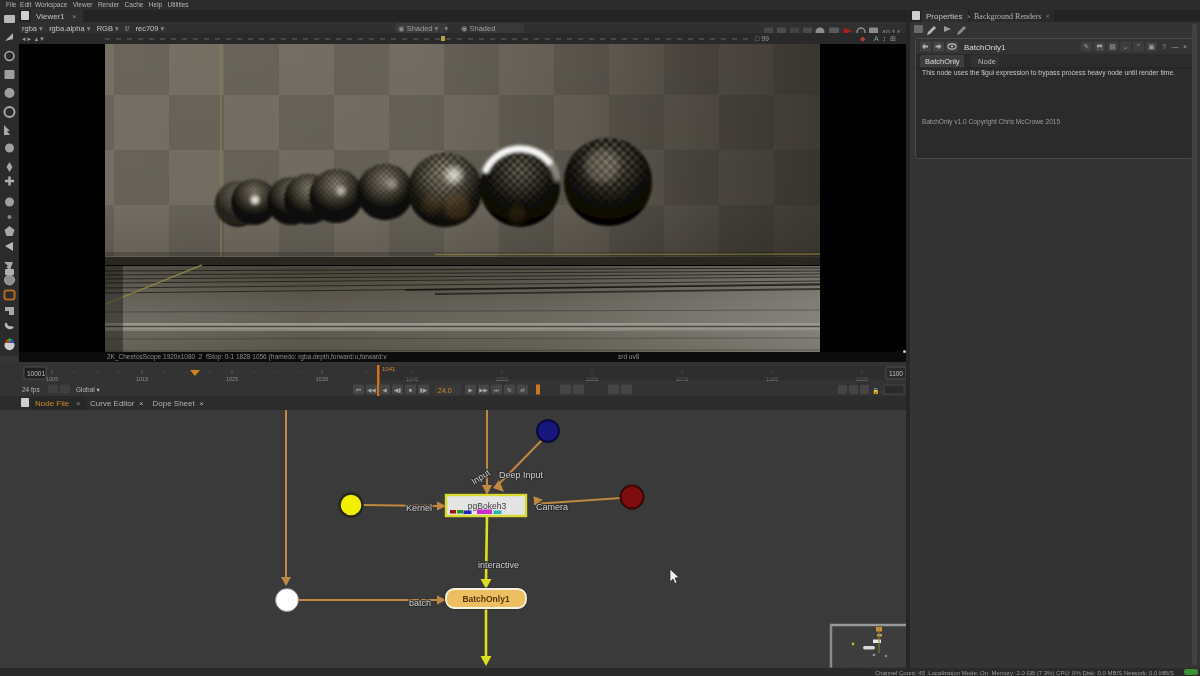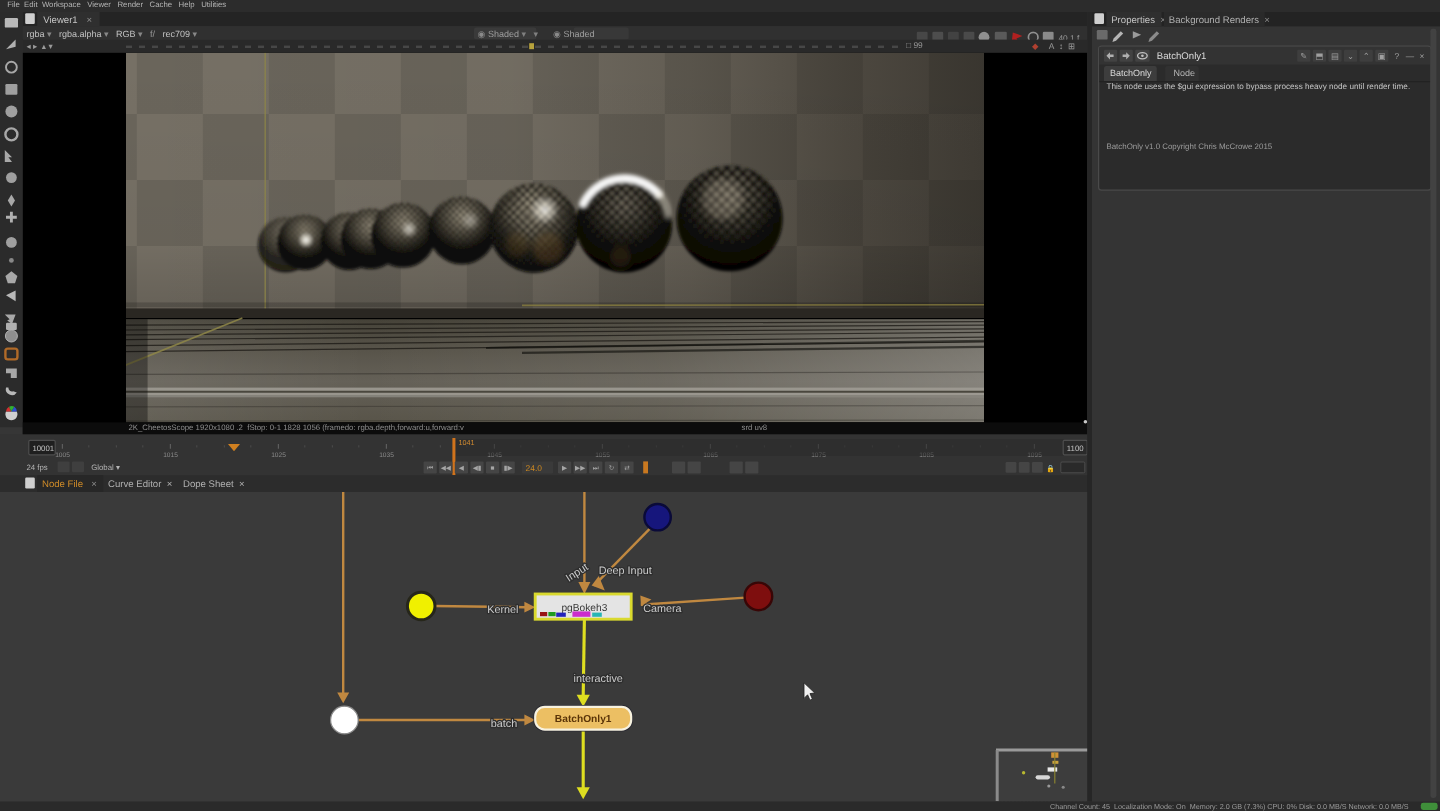--- a/index.html
+++ b/index.html
@@ -461,21 +461,21 @@
     </svg>
   </div>
 
   <div class="abs" style="left:906px;top:10px;width:4px;height:658px;background:#262626;"></div>
   <div class="abs" style="left:910px;top:10px;width:290px;height:658px;background:#343434;"></div>
   <div class="abs" style="left:910px;top:10px;width:290px;height:12px;background:#232323;"></div>
   <div class="abs" style="left:912px;top:11px;width:8px;height:9px;background:#cfcfcf;border-radius:1px;"></div>
   <div class="abs" style="left:922px;top:10px;width:46px;height:12px;background:#2f2f2f;"></div>
   <div class="abs txt" style="left:926px;top:12px;font-size:8px;">Properties&nbsp; <span style="color:#8a8a8a;">×</span></div>
   <div class="abs" style="left:970px;top:10px;width:84px;height:12px;background:#2a2a2a;"></div>
-  <div class="abs txt" style="left:974px;top:12px;font-size:8px;color:#b0b0b0;">Background Renders&nbsp; <span style="color:#8a8a8a;">×</span></div>
+  <div class="abs txt" style="left:974px;top:12px;font-size:8px;color:#b0b0b0;font-family:Liberation Serif, serif;">Background Renders&nbsp; <span style="color:#8a8a8a;">×</span></div>
   <div class="abs" id="propbar" style="left:910px;top:22px;width:290px;height:16px;">
     <svg width="290" height="16" viewBox="0 0 290 16">
       <g fill="#a8a8a8">
         <rect x="4" y="3" width="9" height="8" rx="1" fill="#6a6a6a"></rect>
         <path d="M18 10 l6 -6 l2 2 l-6 6 l-3 1 Z" fill="#b5b5b5"></path>
         <path d="M34 4 l7 3 l-7 3 Z" fill="#9a9a9a"></path>
         <path d="M48 10 l6 -6 l2 2 l-6 6 l-3 1 Z" fill="#8a8a8a"></path>
       </g>
     </svg>
   </div>

